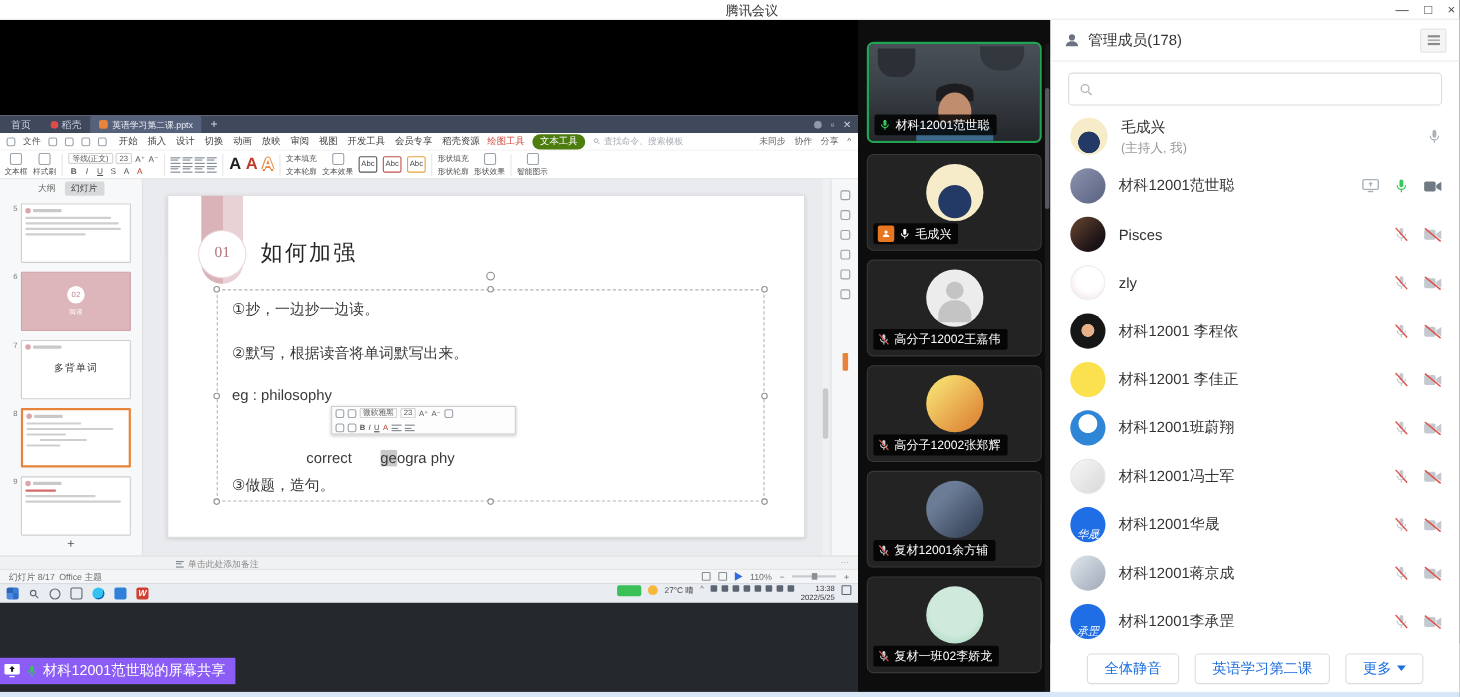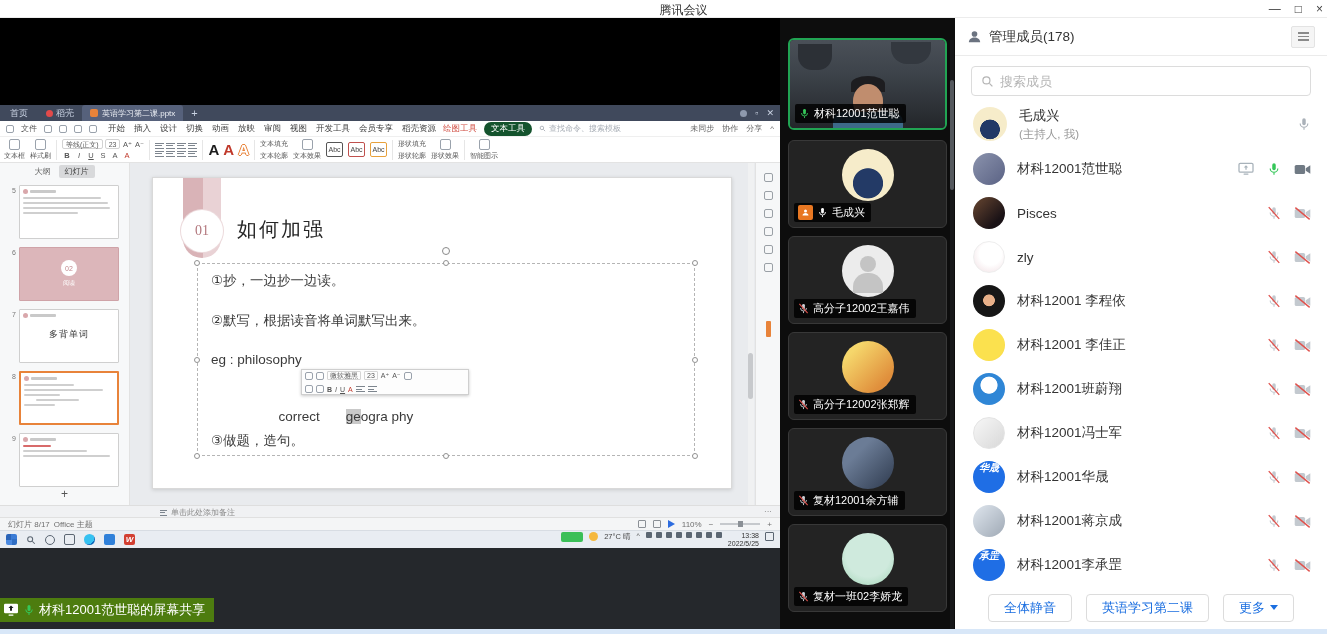--- a/index.html
+++ b/index.html
@@ -9,21 +9,21 @@
 
   
   .titlebar { position:absolute; left:0; top:0; width:1327px; height:18px; background:#fff; border-bottom:1px solid #ececec; z-index:30; }
   .titlebar .title { position:absolute; left:0; right:0; top:2px; text-align:center; font-size:12px; color:#333;padding-left:40px; }
   .winctl { position:absolute; top:0; right:4px; height:18px; display:flex; align-items:center; gap:14px; }
   .winctl span { font-size:12px; color:#444; line-height:18px; cursor:default; }
 
   
   .share-region { position:absolute; left:0; top:18px; width:780px; height:616px; background:#000; }
   .share-bottom { position:absolute; left:0; top:530px; width:780px; height:86px; background:#25282c; }
-  .share-label { position:absolute; left:0; top:580px; height:24px; background:#4d7c0f; color:#fff; display:flex; align-items:center; gap:4px; padding:0 9px 0 3px; font-size:13px; }
+  .share-label { position:absolute; left:0; top:580px; height:24px; background:#8b5cf6; color:#fff; display:flex; align-items:center; gap:4px; padding:0 9px 0 3px; font-size:13px; }
   .share-label svg { display:block; }
 
   
   .wps { position:absolute; left:0; top:87px; width:780px; height:443px; background:#fff; font-size:9px; }
   .wps-tabbar { position:absolute; left:0; top:0; width:780px; height:16px; background:#40495c; display:flex; align-items:center; color:#c9d2e2; }
   .wps-tabbar .home { padding:0 10px; font-size:9px; }
   .wps-tabbar .docer { display:flex; align-items:center; gap:3px; padding:0 8px; font-size:9px; }
   .docer-dot { width:7px; height:7px; border-radius:50%; background:#e24a4a; }
   .doc-tab { display:flex; align-items:center; gap:4px; background:#56617b; height:16px; padding:0 8px; border-radius:3px 3px 0 0; color:#eef1f7; font-size:8px; }
   .doc-ico { width:8px; height:8px; background:#e8833a; border-radius:2px; }
@@ -31,21 +31,21 @@
   .wps-winctl { margin-left:auto; display:flex; align-items:center; gap:8px; padding-right:6px; }
   .wps-winctl .dot { width:7px; height:7px; border-radius:50%; background:#8e99ad; }
   .wps-winctl span { font-size:9px; color:#c9d2e2; }
 
   .wps-menubar { position:absolute; left:0; top:16px; width:780px; height:16px; background:#fff; border-bottom:1px solid #efefef; display:flex; align-items:center; gap:7px; padding:0 6px; }
   .qicon { width:8px; height:8px; border:1px solid #9aa2ac; border-radius:2px; }
   .menu-file { font-size:8px; color:#555; }
   .menu-tabs { display:flex; gap:9px; margin-left:4px; }
   .menu-tabs span { font-size:8.5px; color:#3c3c3c; white-space:nowrap; }
   .draw-tool { font-size:8.5px; color:#d04a3f; white-space:nowrap; }
-  .text-tool { font-size:8.5px; color:#fff; background:#14532d; border-radius:8px; padding:1px 7px; white-space:nowrap; }
+  .text-tool { font-size:8.5px; color:#fff; background:#4d7c0f; border-radius:8px; padding:1px 7px; white-space:nowrap; }
   .ribbon-search { display:flex; align-items:center; gap:3px; color:#a7adb5; font-size:8px; white-space:nowrap; }
   .menubar-right { margin-left:auto; display:flex; align-items:center; gap:8px; color:#666; font-size:8px; white-space:nowrap; }
 
   .wps-ribbon { position:absolute; left:0; top:32px; width:780px; height:26px; background:#fff; border-bottom:1px solid #e3e3e3; display:flex; align-items:center; gap:5px; padding:0 4px; overflow:hidden; }
   .rb-col { display:flex; flex-direction:column; align-items:center; justify-content:center; gap:1px; }
   .rb-lbl { font-size:7px; color:#555; white-space:nowrap; }
   .rb-bigico { width:11px; height:11px; border:1px solid #9aa2ac; border-radius:2px; }
   .rb-sep { width:1px; height:20px; background:#e6e6e6; }
   .fontgrid { display:flex; flex-direction:column; gap:2px; }
   .fg-row { display:flex; gap:2px; align-items:center; }
@@ -160,21 +160,21 @@
   
   .member-panel { position:absolute; left:955px; top:18px; width:410px; height:616px; background:#fff; }
   .mp-header { position:absolute; left:0; top:0; width:372px; height:38px; border-bottom:1px solid #ebebeb; display:flex; align-items:center; padding:0 12px; gap:7px; }
   .mp-title { font-size:13.5px; color:#333; }
   .mp-burger { margin-left:auto; width:24px; height:22px; background:#f5f5f5; border:1px solid #e3e3e3; border-radius:2px; display:flex; flex-direction:column; justify-content:center; align-items:center; gap:2px; }
   .mp-burger i { display:block; width:11px; height:1.5px; background:#8a8a8a; }
   .mp-search { position:absolute; left:16px; top:48px; width:340px; height:30px; border:1px solid #dcdcdc; border-radius:4px; display:flex; align-items:center; gap:6px; padding:0 9px; }
   .mp-search input { border:none; outline:none; flex:1; font-size:13px; color:#333; font-family:inherit; }
   .mp-search input::placeholder { color:#b4b4b4; }
   .mrow { position:absolute; left:0; width:372px; height:44px; display:flex; align-items:center; padding:0 16px 0 18px; gap:12px; }
-  .mav { width:32px; height:32px; border-radius:50%; flex:0 0 auto; position:relative; overflow:hidden; display:flex; align-items:flex-start; justify-content:center;font-weight:bold; }
+  .mav { width:32px; height:32px; border-radius:50%; flex:0 0 auto; position:relative; overflow:hidden; display:flex; align-items:flex-end; justify-content:center; }
   .mname { font-size:13.5px; color:#333; white-space:nowrap; }
   .msub { font-size:11.5px; color:#999; margin-top:2px; }
   .micons { margin-left:auto; display:flex; align-items:center; gap:13px; }
   .av-t { color:#fff; font-size:10px; }
   .av-1 { background:radial-gradient(circle at 50% 66%, #233a66 34%, #f6ecca 36%); }
   .av-2 { background:linear-gradient(135deg,#8b93ad,#5a6284); }
   .av-3 { background:linear-gradient(135deg,#54392a 20%,#1a1216 75%); }
   .av-4 { background:radial-gradient(circle at 55% 40%, #ffffff 45%, #f0dde1); border:1px solid #eee; }
   .av-5 { background:radial-gradient(circle at 50% 48%, #e8b089 24%, #161616 27%); }
   .av-6 { background:radial-gradient(circle at 46% 46%, #fbe14e 66%, #eec63a); }
@@ -702,21 +702,20 @@
           <i></i>
           <i></i>
         </span>
     </div>
 
     <div class="mp-search">
       <svg width="13" height="13" viewBox="0 0 24 24">
           <circle cx="10" cy="10" r="6.5" fill="none" stroke="#b4b4b4" stroke-width="2.2"></circle>
           <line x1="15.5" y1="15.5" x2="21" y2="21" stroke="#b4b4b4" stroke-width="2.2"></line>
         </svg>
-      <input type="text" placeholder="搜索成员" style="">
     </div>
 
     <div class="mrow" style="top:82px;height:48px;">
       <i class="mav av-1" style="width:34px;height:34px;"></i>
       <span>
         <div class="mname">毛成兴</div>
         <div class="msub">(主持人, 我)</div>
       </span>
       <span class="micons">
         <svg width="14" height="16" viewBox="0 0 24 24">

